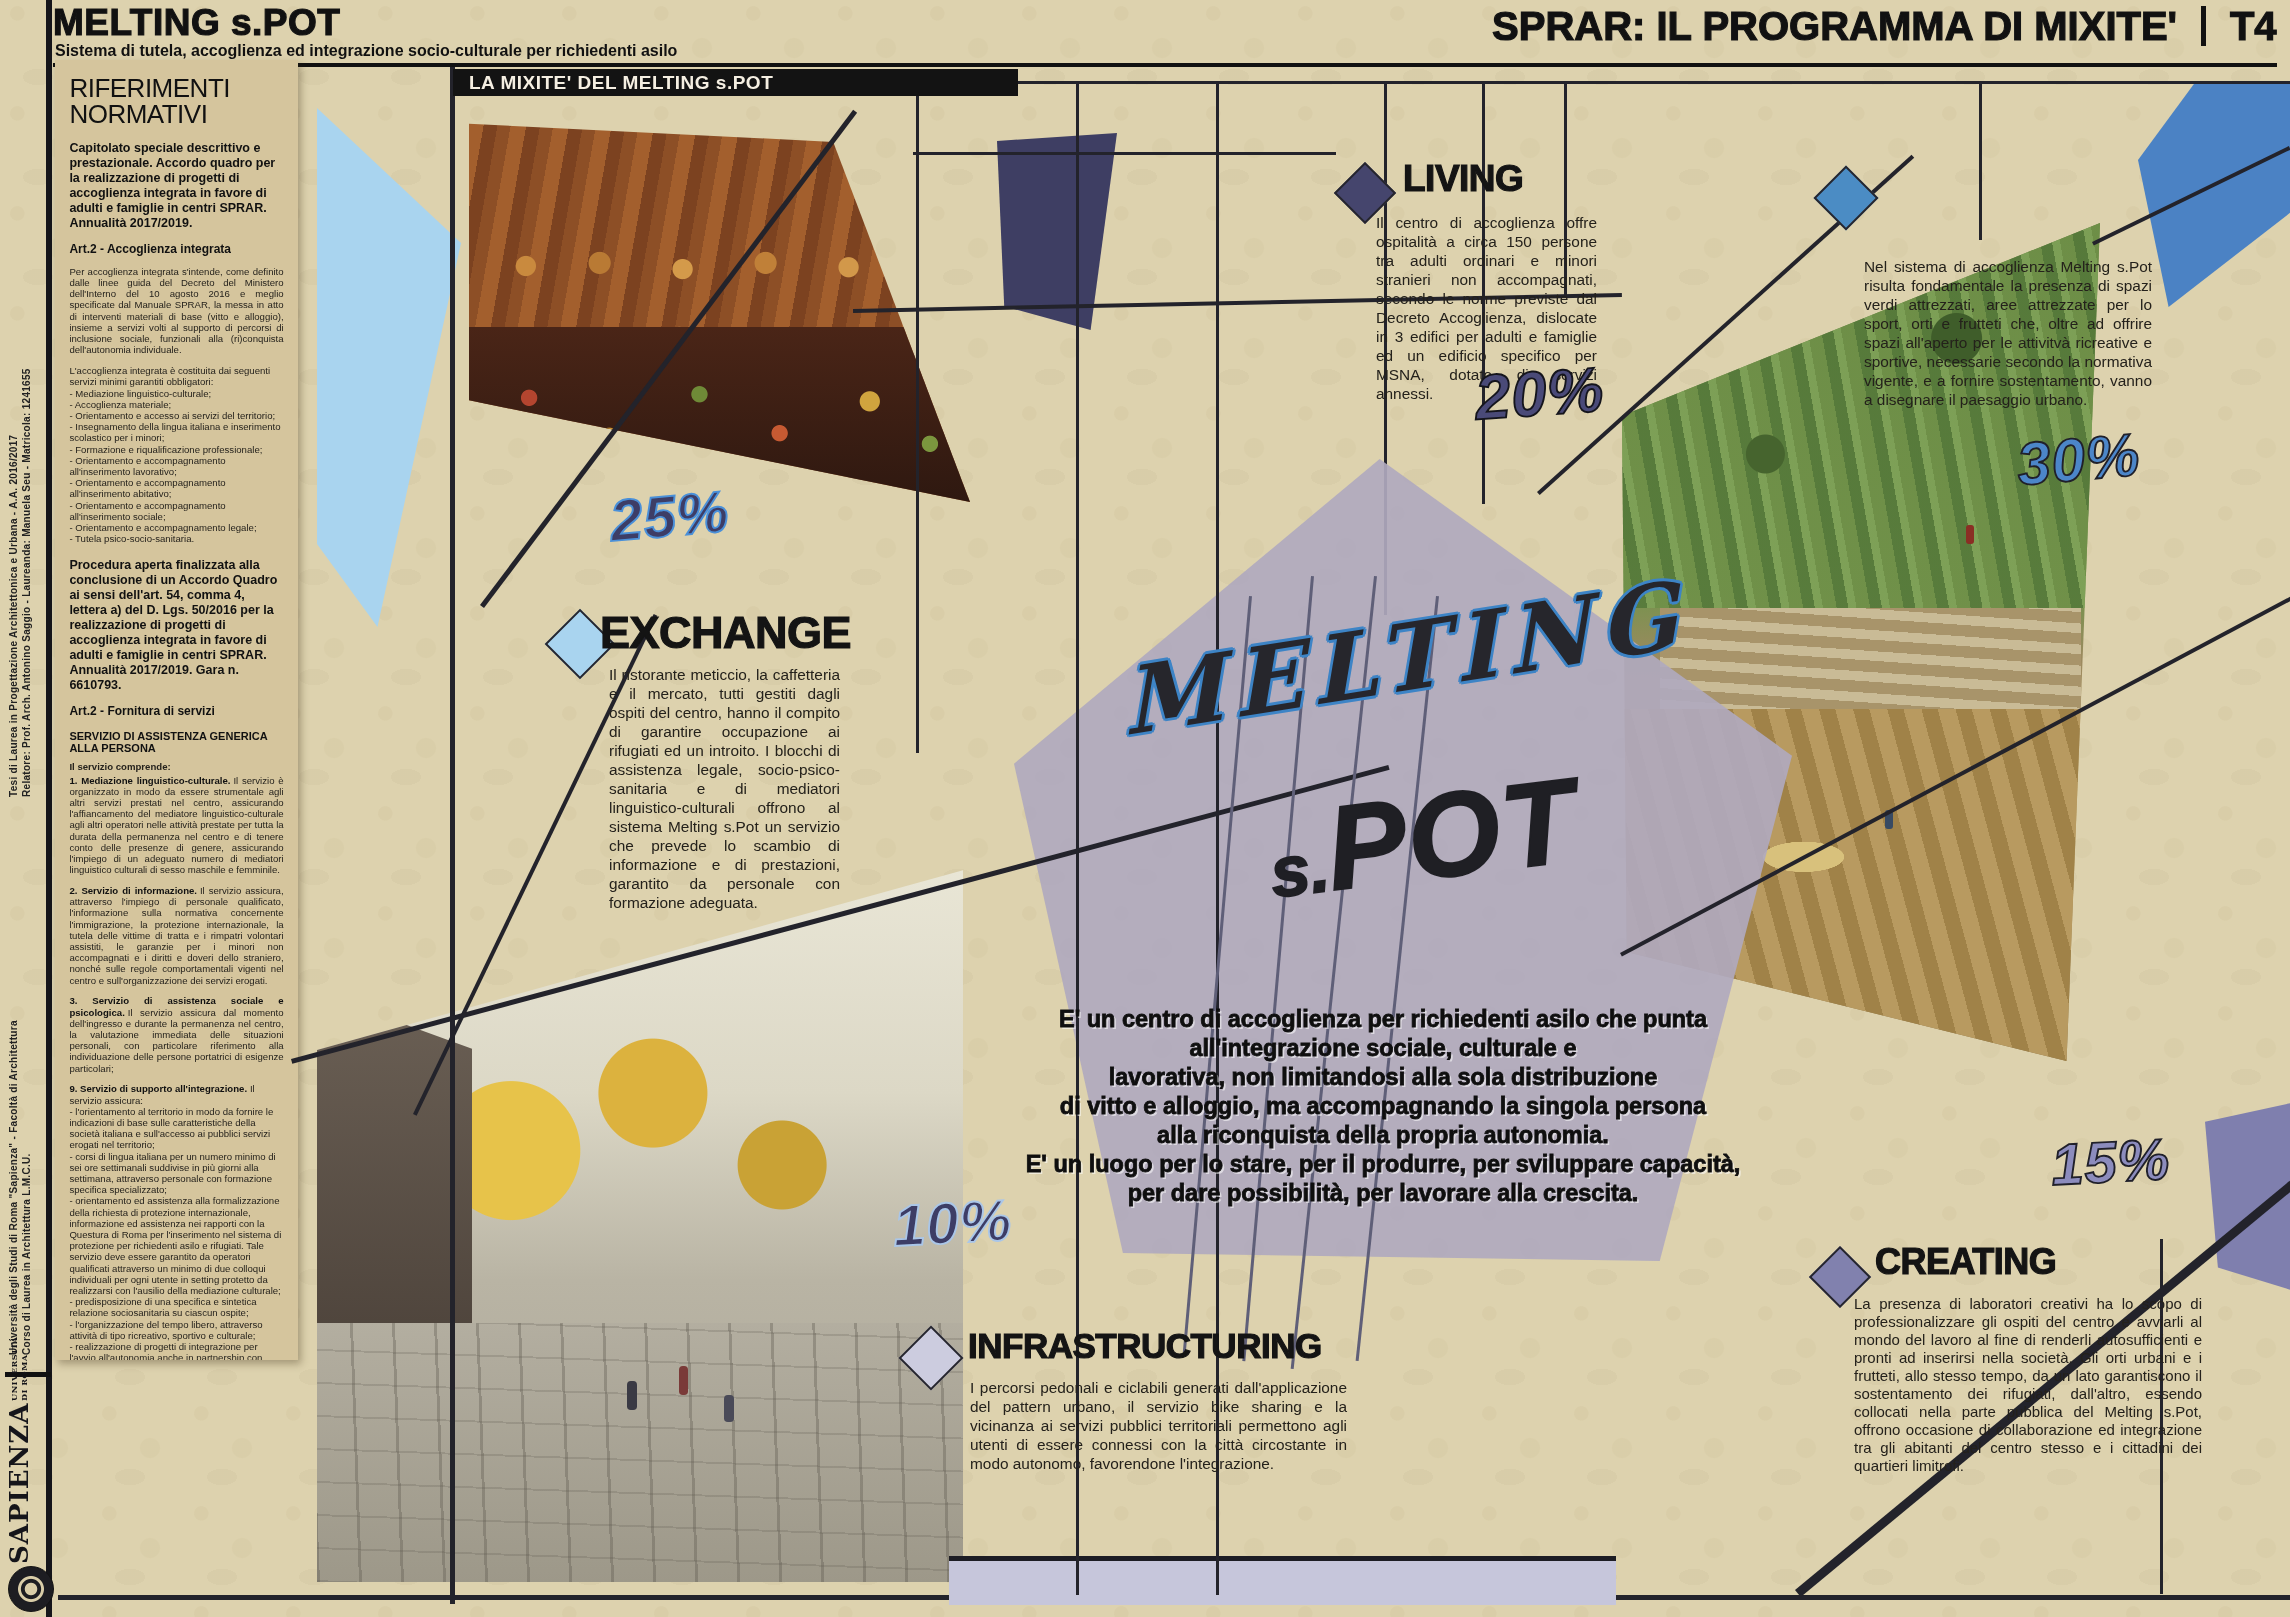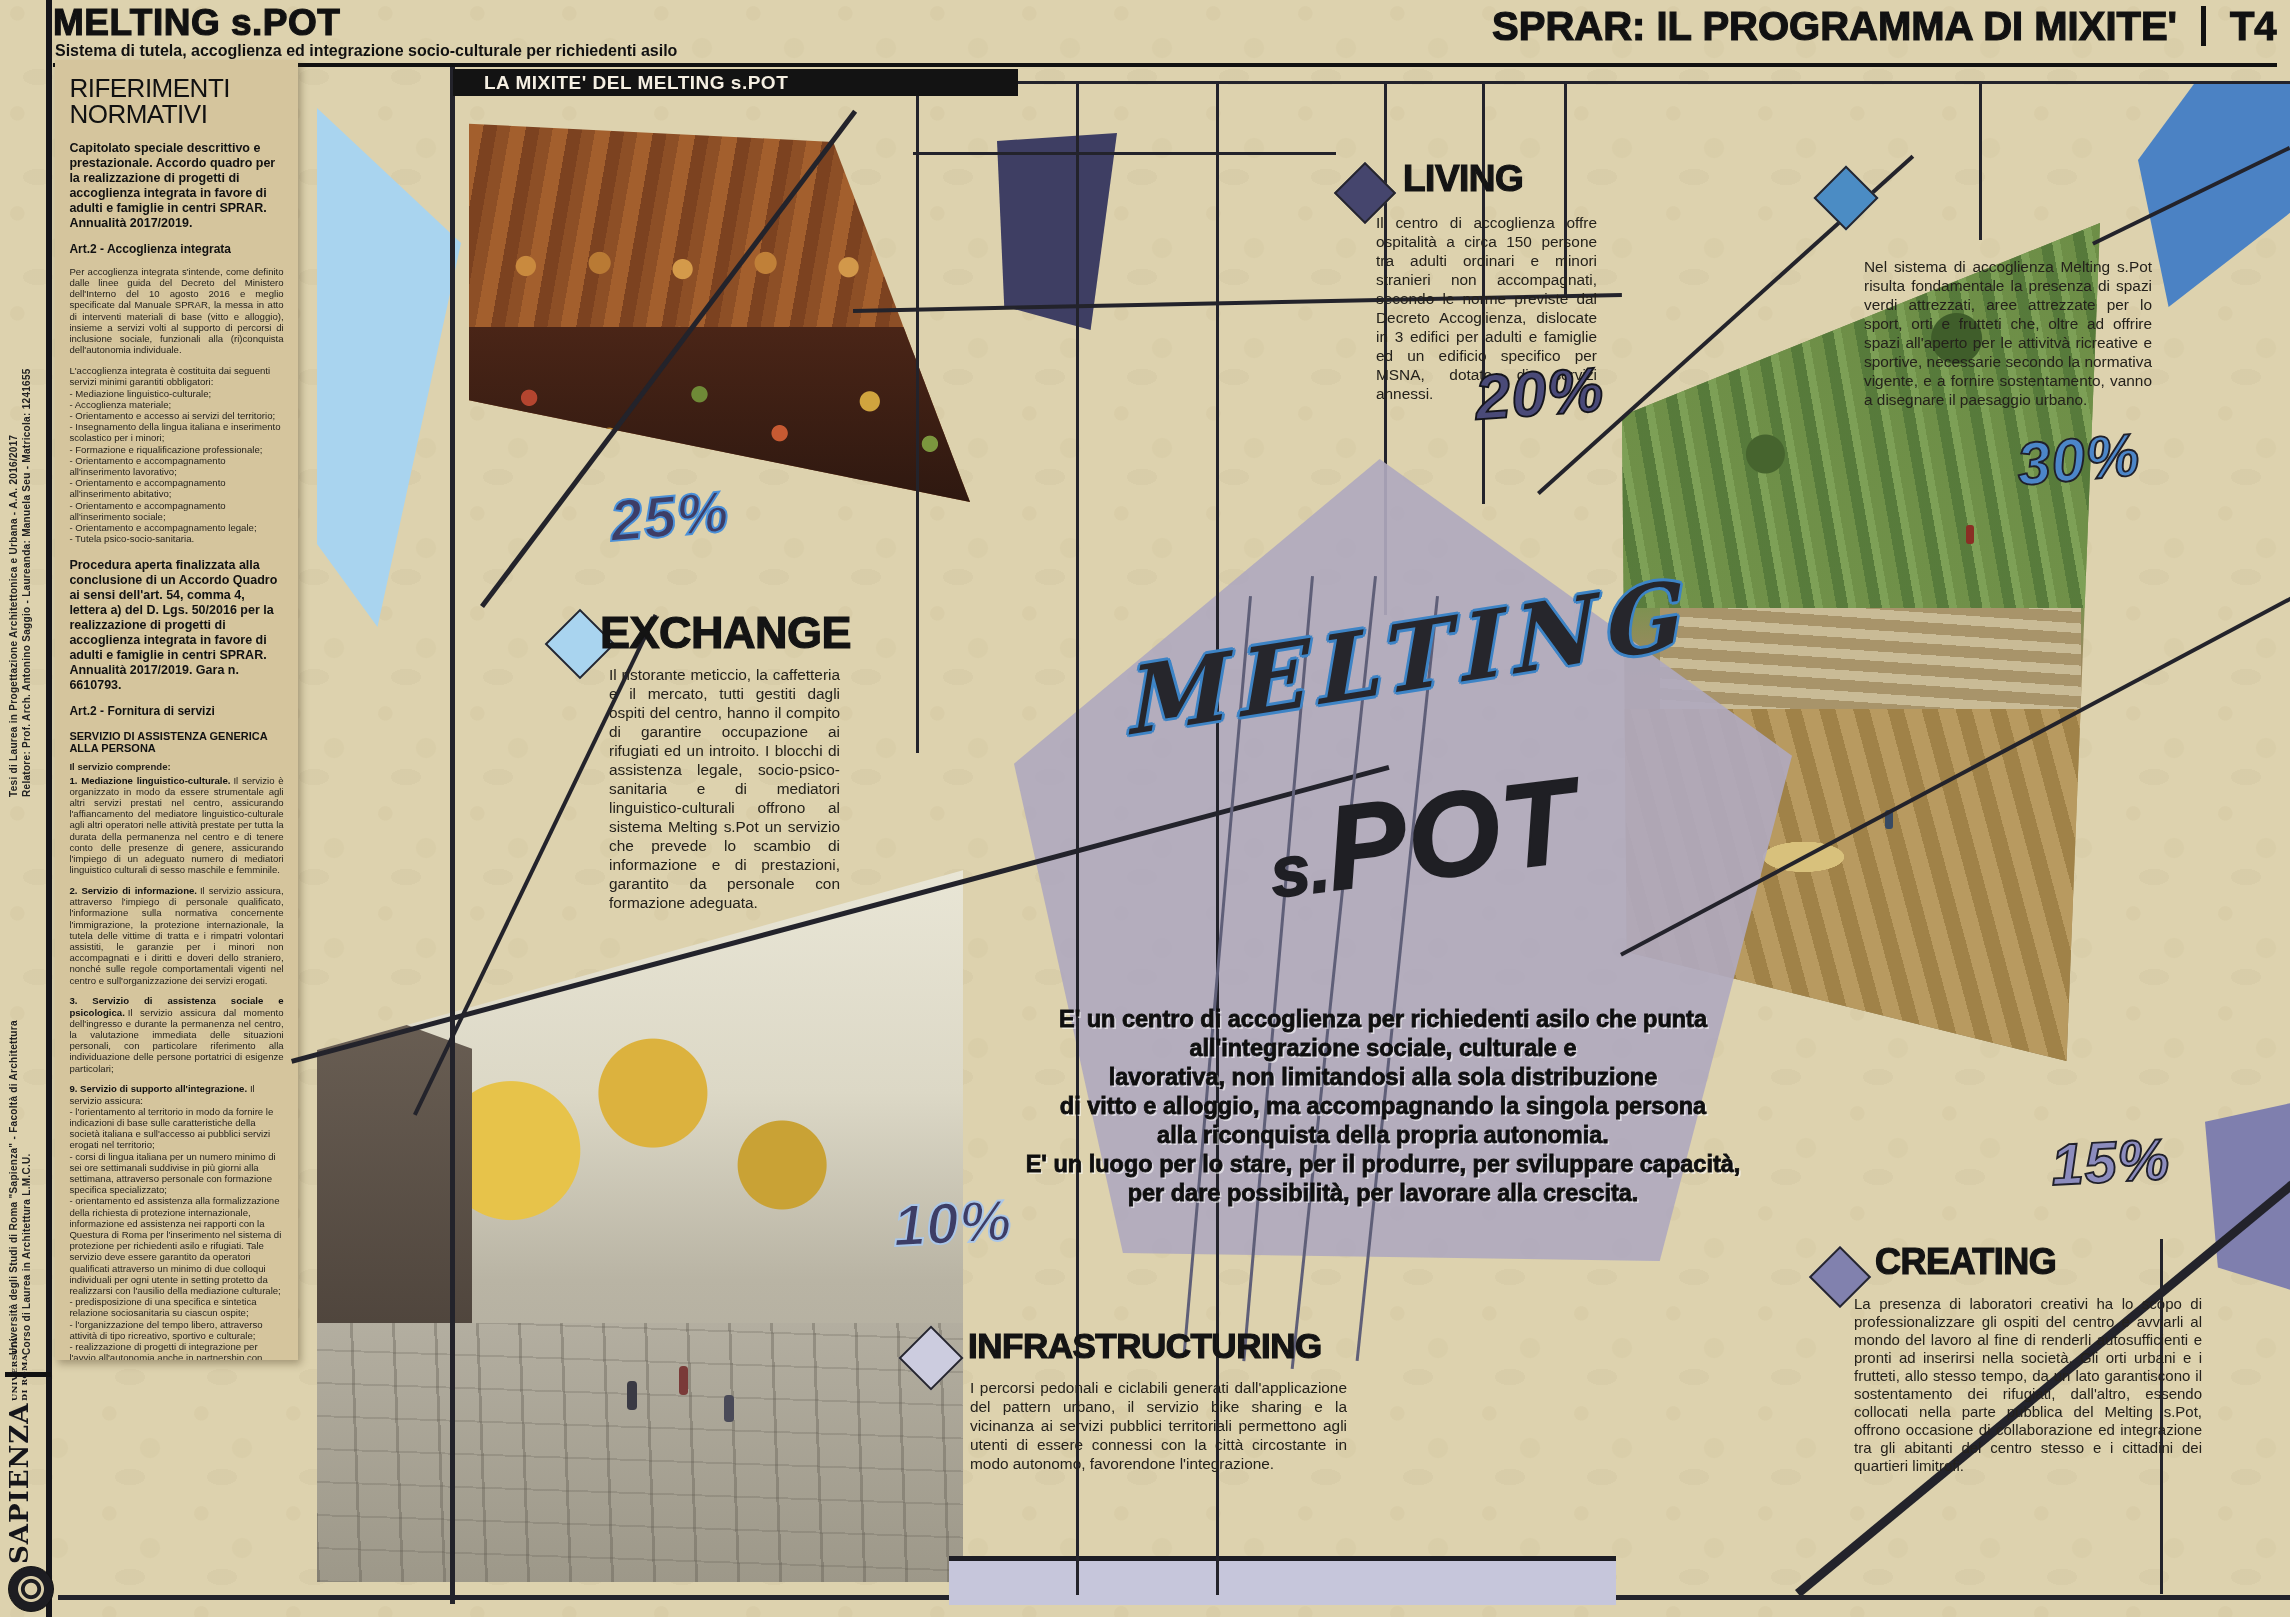--- a/index.html
+++ b/index.html
@@ -35,21 +35,21 @@
     padding:15.4px 14.4px;box-sizing:border-box;overflow:hidden;}
   #sidebar h1{margin:0;font-size:26px;line-height:26px;font-weight:400;color:#111;letter-spacing:-0.5px;white-space:pre-line;}
   #sidebar .lead{margin:13.4px 0 0;font-size:12.5px;line-height:15px;font-weight:900;color:#111;}
   #sidebar .art{margin:11.5px 0 0;font-size:12px;font-weight:700;color:#111;}
   #sidebar .body{margin:9.6px 0 0;font-size:9.6px;line-height:11.2px;color:#26231d;text-align:justify;}
   #sidebar .prelist{white-space:pre-line;text-align:left;}
   #sidebar .svchead{margin:11.5px 0 0;font-size:11px;font-weight:900;color:#111;}
   #sidebar .svc b{margin-right:2.9px;color:#111;}
   
   #strip{left:453px;top:69px;width:565px;height:27px;background:#131313;color:#f5efe2;
-    font-size:19px;font-weight:900;line-height:27px;padding-left:31px;box-sizing:border-box;letter-spacing:0.5px;}
+    font-size:19px;font-weight:900;line-height:27px;padding-left:16px;box-sizing:border-box;letter-spacing:0.5px;}
   .ln{position:absolute;background:#23232b;transform-origin:0 0;}
   
   .shape{position:absolute;}
   
   .dia{position:absolute;transform:rotate(45deg);border:2.4px solid #26262e;}
   
   .sec-title{position:absolute;font-weight:900;color:#141414;letter-spacing:-0.5px;-webkit-text-stroke:1.2px #141414;}
   .sec-text{position:absolute;font-size:15.4px;line-height:19px;text-align:justify;color:#24211b;font-weight:500;}
   .pct{position:absolute;font-size:58px;font-weight:900;font-style:italic;letter-spacing:1px;}
   

